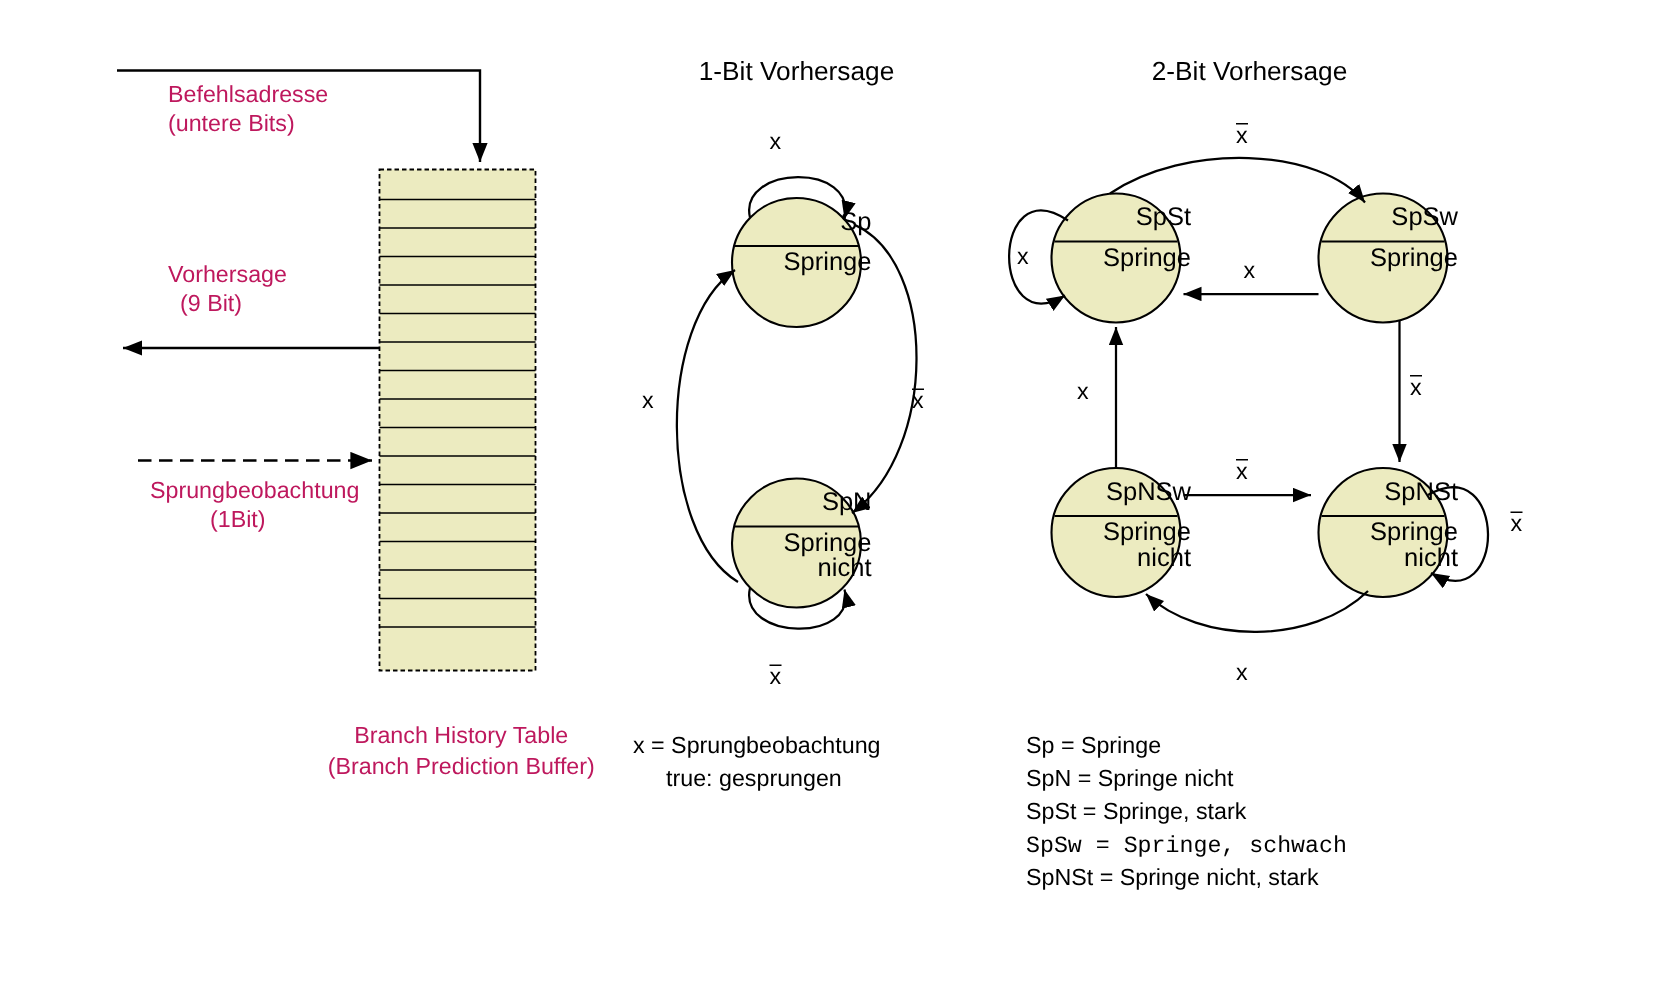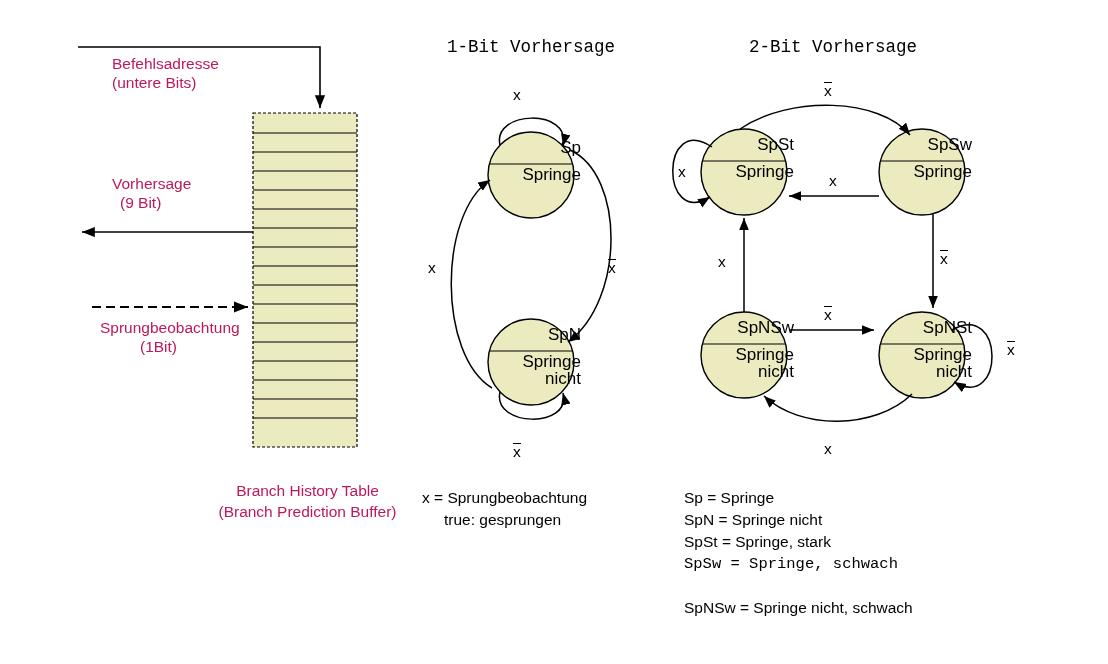--- a/index.html
+++ b/index.html
@@ -33,21 +33,20 @@
     line-height: 19px;
     white-space: pre;
     color: #be185d;
   }
   .lbl.center { text-align: center; }
   .title {
     position: absolute;
     font-size: 17.5px;
     white-space: pre;
     text-align: center;
-    font-family: Liberation Mono, monospace;
   }
   .math {
     position: absolute;
     font-size: 15.5px;
     white-space: pre;
   }
   .overbar {
     border-top: 1.3px solid #000;
     padding-top: 0px;
     display: inline-block;
@@ -208,15 +207,15 @@
   <div class="math" style="left:940px; top:250px;"><span class="overbar">x</span></div>
   <div class="math" style="left:718px; top:253px;"><span>x</span></div>
   <div class="math" style="left:824px; top:306px;"><span class="overbar">x</span></div>
   <div class="math" style="left:1007px; top:341px;"><span class="overbar">x</span></div>
   <div class="math" style="left:824px; top:440px;"><span>x</span></div>
 
   <div class="legend" style="left:684px; top:487px;"><span>Sp = Springe</span></div>
   <div class="legend" style="left:684px; top:509px;"><span>SpN = Springe nicht</span></div>
   <div class="legend" style="left:684px; top:531px;"><span>SpSt = Springe, stark</span></div>
   <div class="legend" style="left:684px; top:553px;font-family:Liberation Mono, monospace;"><span>SpSw = Springe, schwach</span></div>
-  <div class="legend" style="left:684px; top:597px;"><span>SpNSw = Springe nicht, schwach</span></div>
+  <div class="legend" style="left:684px; top:575px;"><span>SpNSt = Springe nicht, stark</span></div>
 
 </div>
 
 </body></html>

